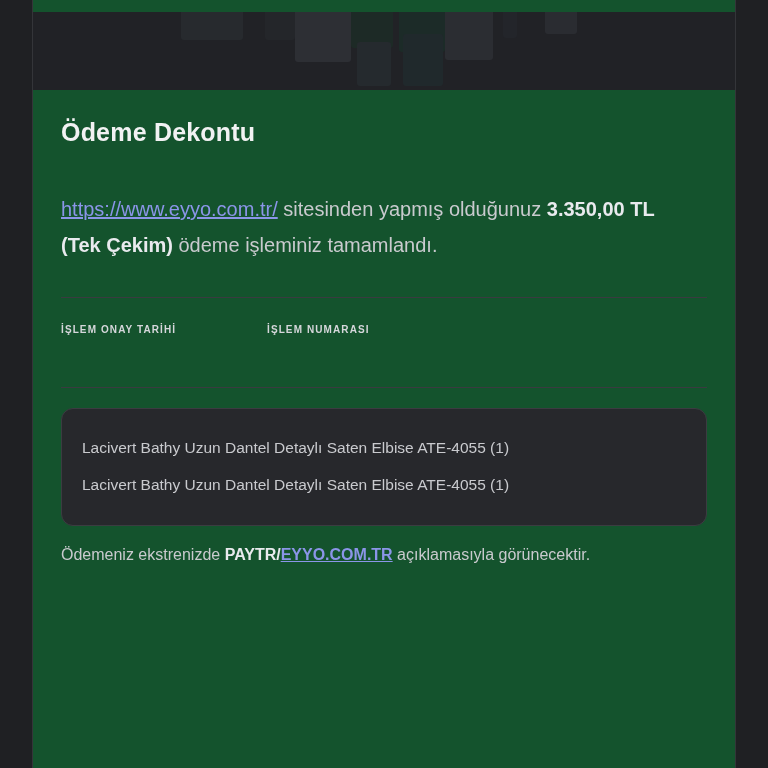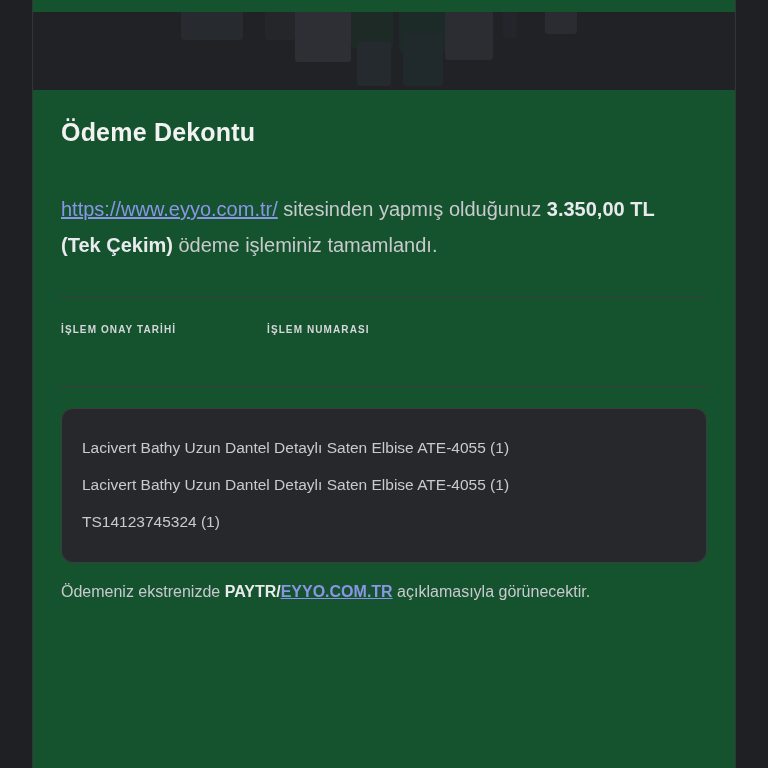--- a/index.html
+++ b/index.html
@@ -186,21 +186,20 @@
       </tr>
     </tbody>
       </table>
 
     <div class="divider"></div>
 
 
     <div class="items-box">
       <div class="item-line">Lacivert Bathy Uzun Dantel Detaylı Saten Elbise ATE-4055 (1)</div>
       <div class="item-line">Lacivert Bathy Uzun Dantel Detaylı Saten Elbise ATE-4055 (1)</div>
-      <div class="item-line">TS14123745324 (1)</div>
     </div>
 
     <p class="footer-note">
       <span>Ödemeniz ekstrenizde </span><b>PAYTR/</b><a href="#">EYYO.COM.TR</a><span> açıklamasıyla görünecektir.</span>
     </p>
 
   </div>
 </div>
 
 </body></html>

